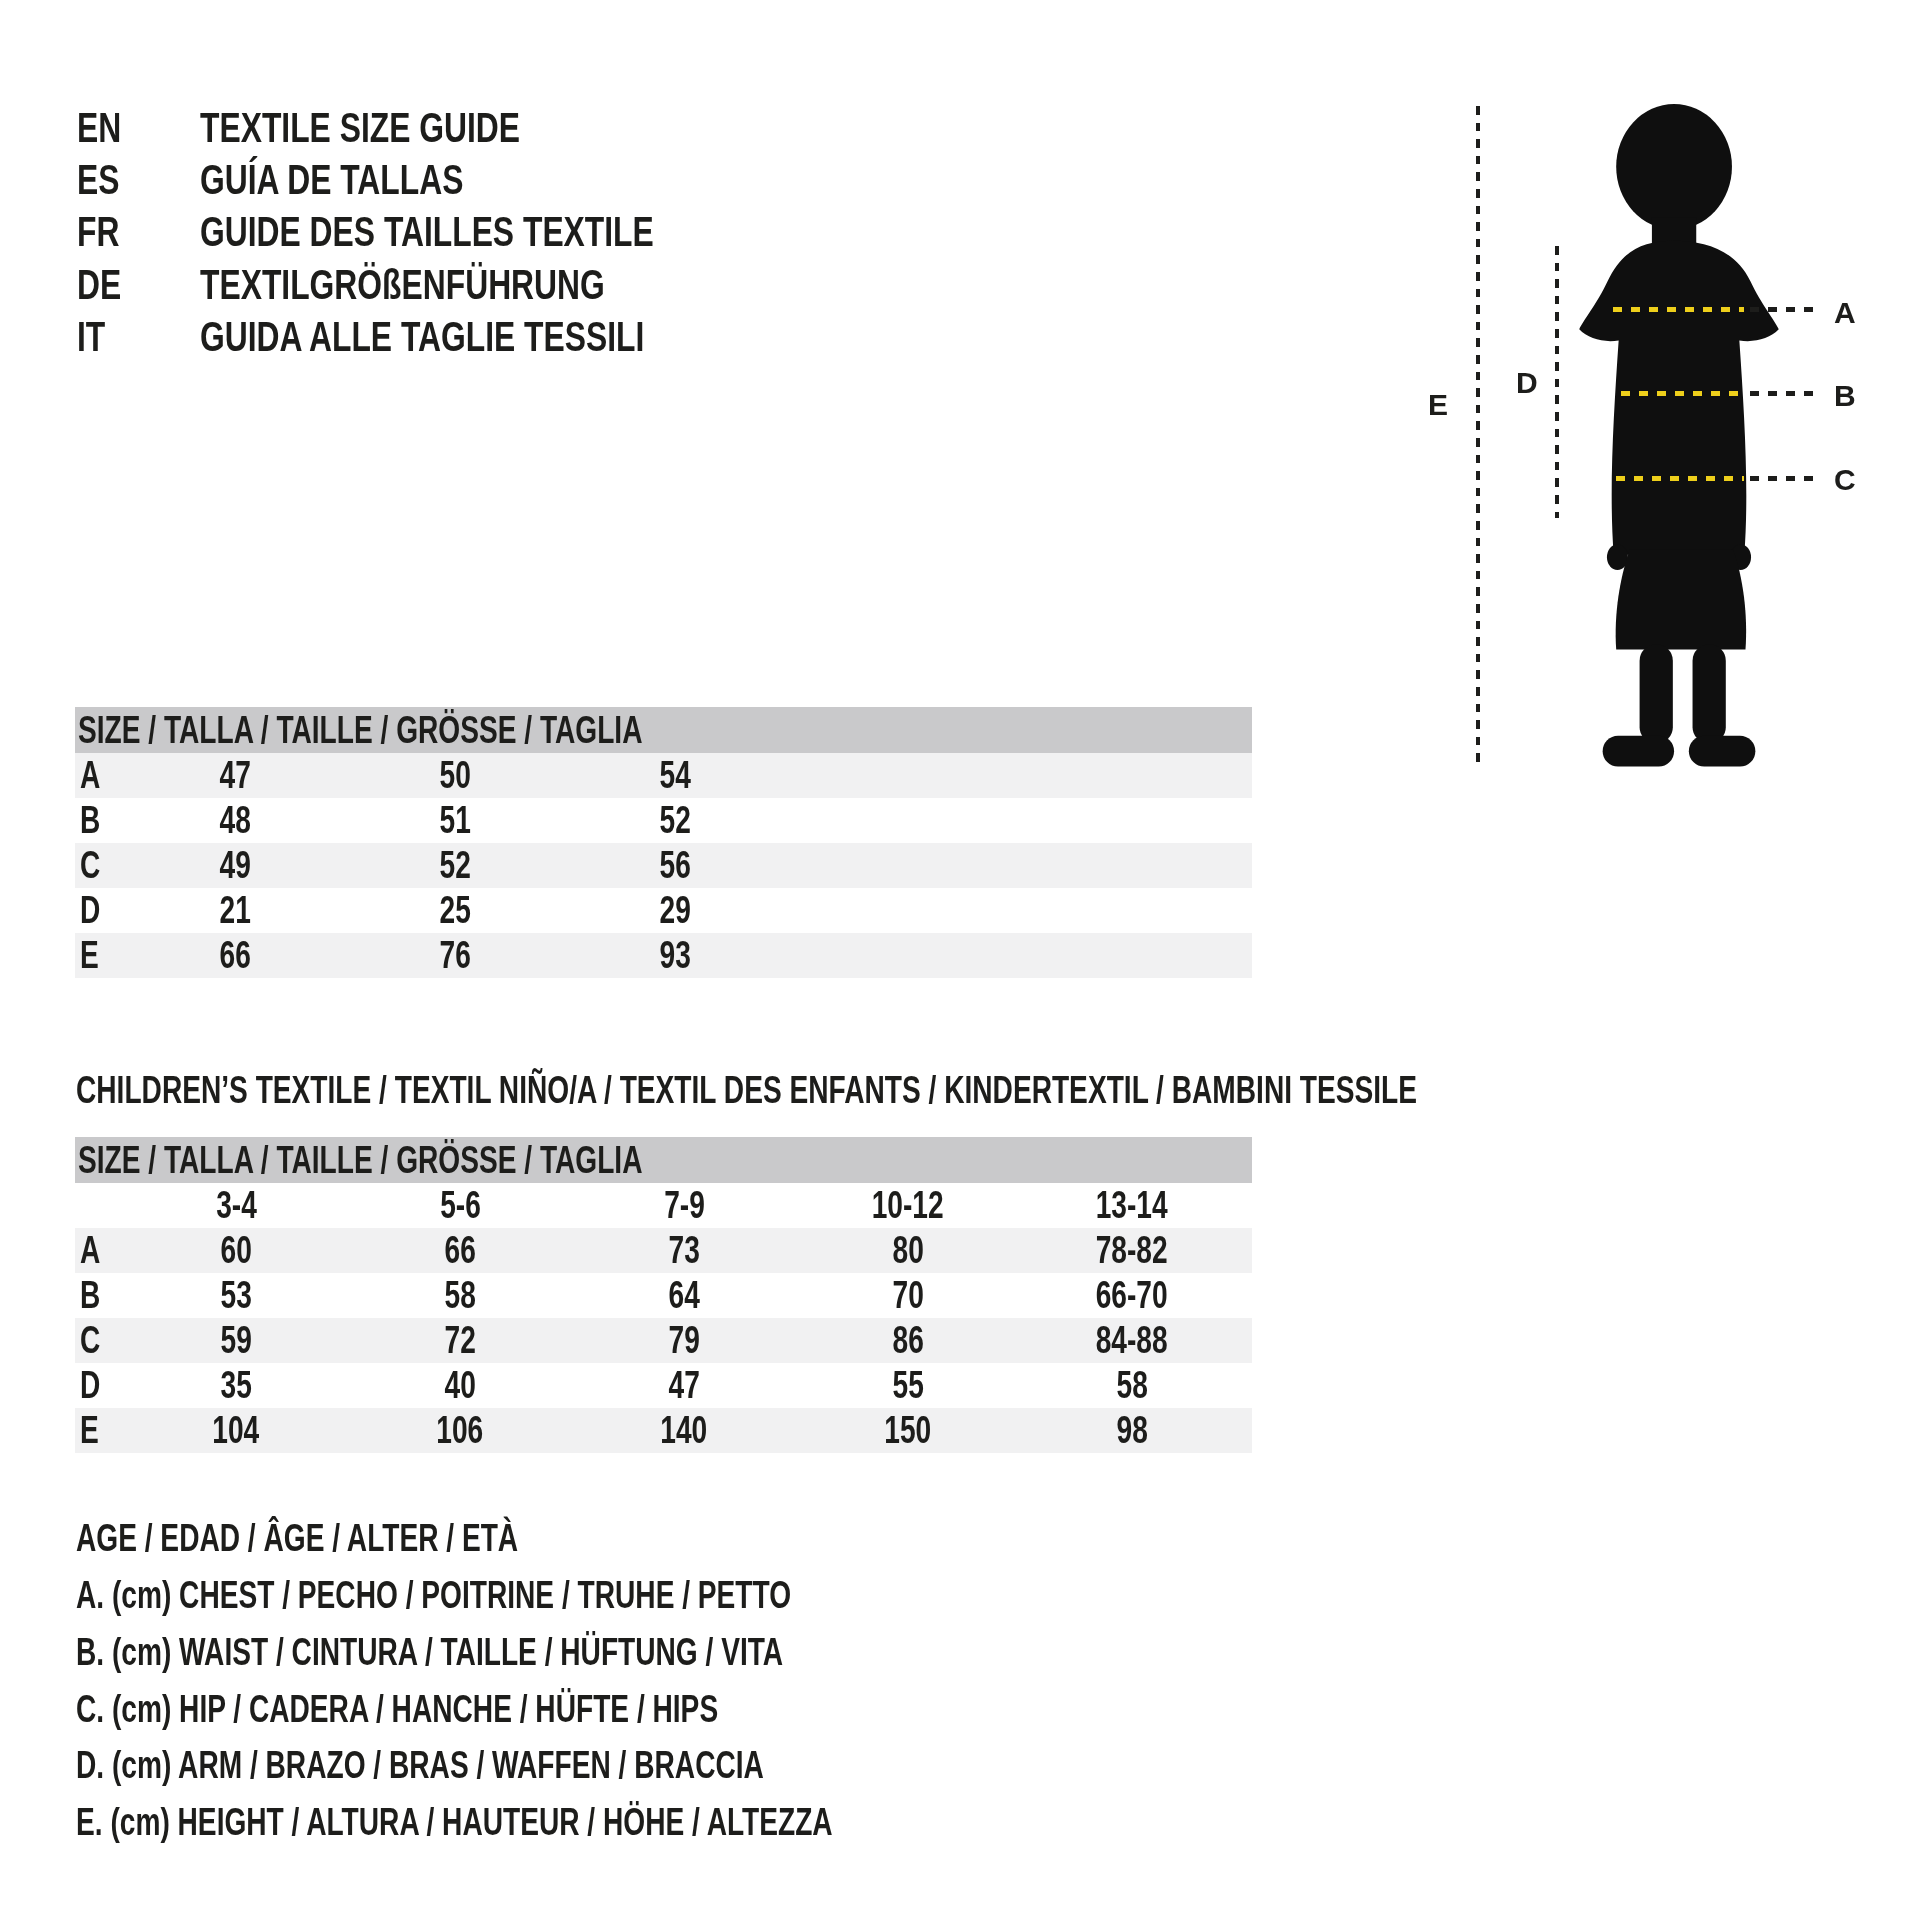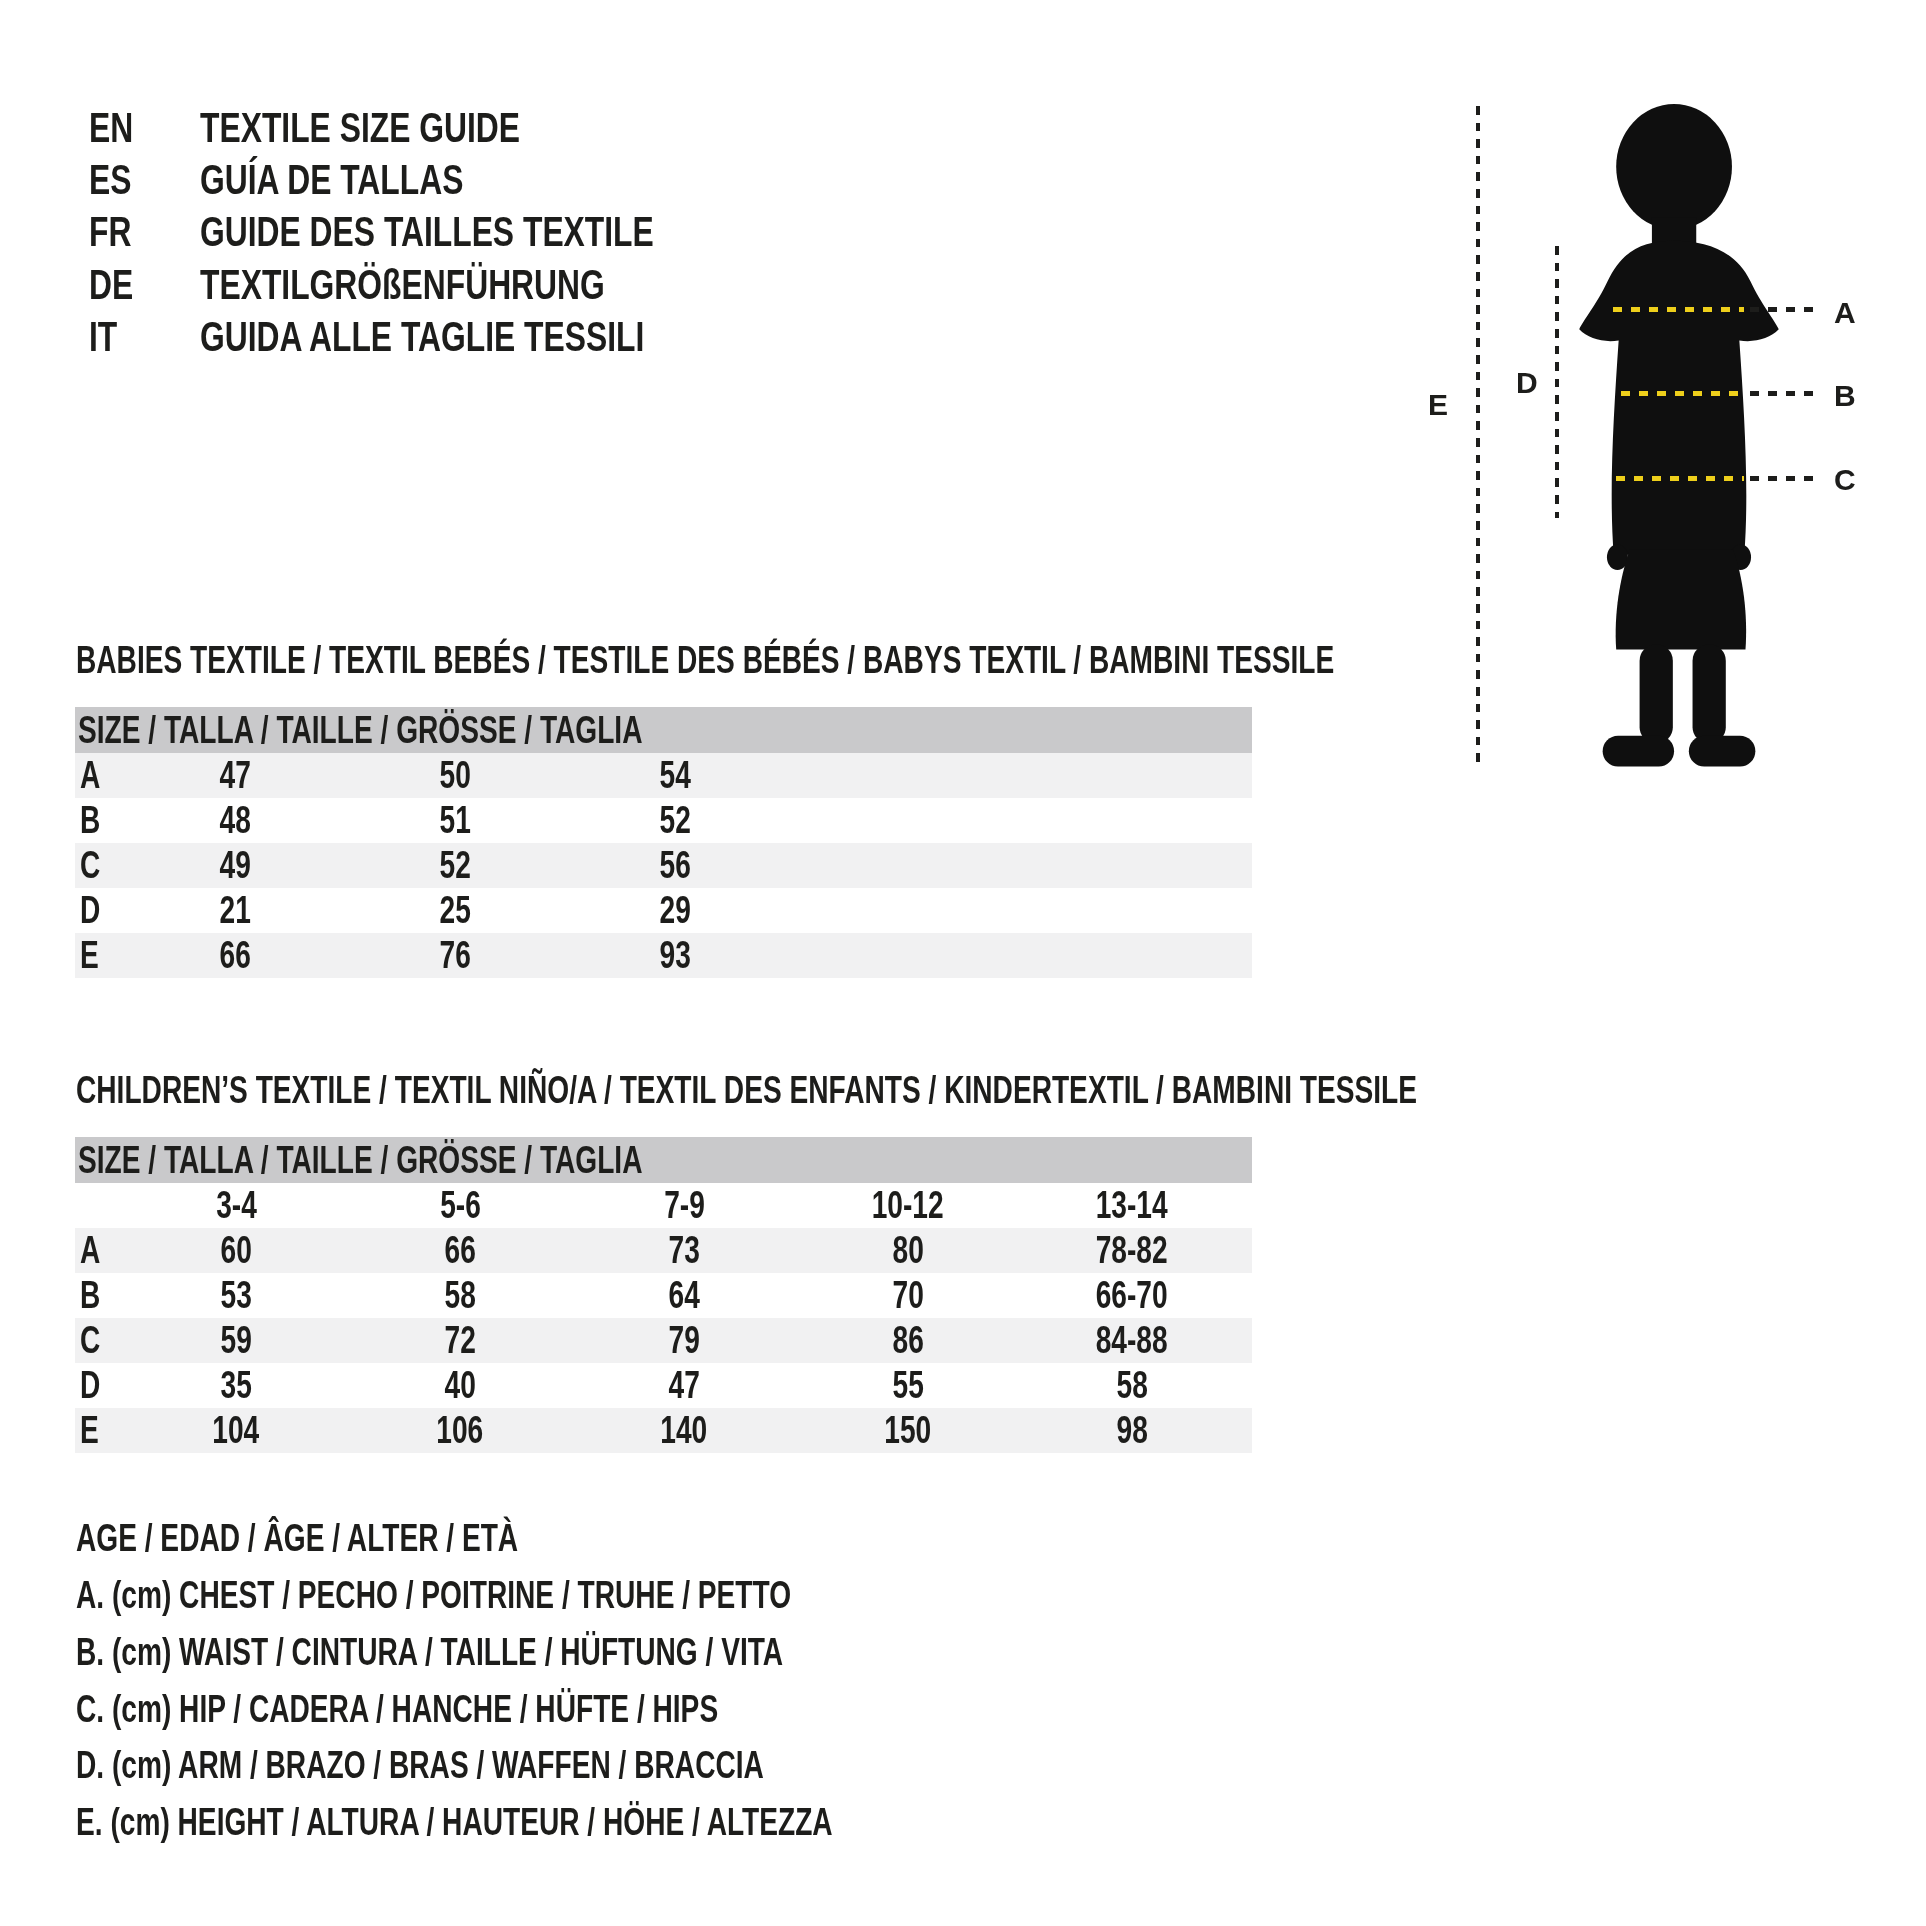--- a/index.html
+++ b/index.html
@@ -20,21 +20,21 @@
     white-space: nowrap;
   }
   .cond-c { transform-origin: 50% 50%; }
 
   
   .lang-row { position: absolute; left: 77px; height: 44px; }
   .lang-code, .lang-title {
     position: absolute; top: 0;
     font-size: 43px; line-height: 44px; font-weight: 700;
   }
-  .lang-code { left: 12px; }
+  .lang-code { left: 0; }
   .lang-title { left: 91px; margin-left: 32px; }
 
   
   .section-heading {
     position: absolute; left: 76px;
     font-size: 38px; line-height: 39px; font-weight: 700;
   }
 
   
   .size-table { position: absolute; left: 75px; width: 1177px; }
@@ -131,23 +131,20 @@
     <div class="hline hline-yellow" style="left:1616px; top:476px; width:128px"></div>
     <div class="hline hline-dark" style="left:1750px; top:476px; width:69px"></div>
 
     <span class="measure-label" style="left:1834px; top:295px">A</span>
     <span class="measure-label" style="left:1834px; top:378px">B</span>
     <span class="measure-label" style="left:1834px; top:462px">C</span>
     <span class="measure-label" style="left:1516px; top:365px">D</span>
     <span class="measure-label" style="left:1428px; top:387px">E</span>
   </div>
 
-  <div class="section-heading" style="top:641px">
-    <span class="cond">BABIES TEXTILE / TEXTIL BEBÉS / TESTILE DES BÉBÉS / BABYS TEXTIL / BAMBINI TESSILE</span>
-  </div>
 
   <div class="size-table" style="top:707px">
     <div class="size-bar">
       <span class="cond">SIZE / TALLA / TAILLE / GRÖSSE / TAGLIA</span>
     </div>
     <div class="trow babies-grid alt">
       <div class="cell rowlabel"><span class="cond">A</span></div>
       <div class="cell"><span class="cond cond-c">47</span></div>
       <div class="cell"><span class="cond cond-c">50</span></div>
       <div class="cell"><span class="cond cond-c">54</span></div>

